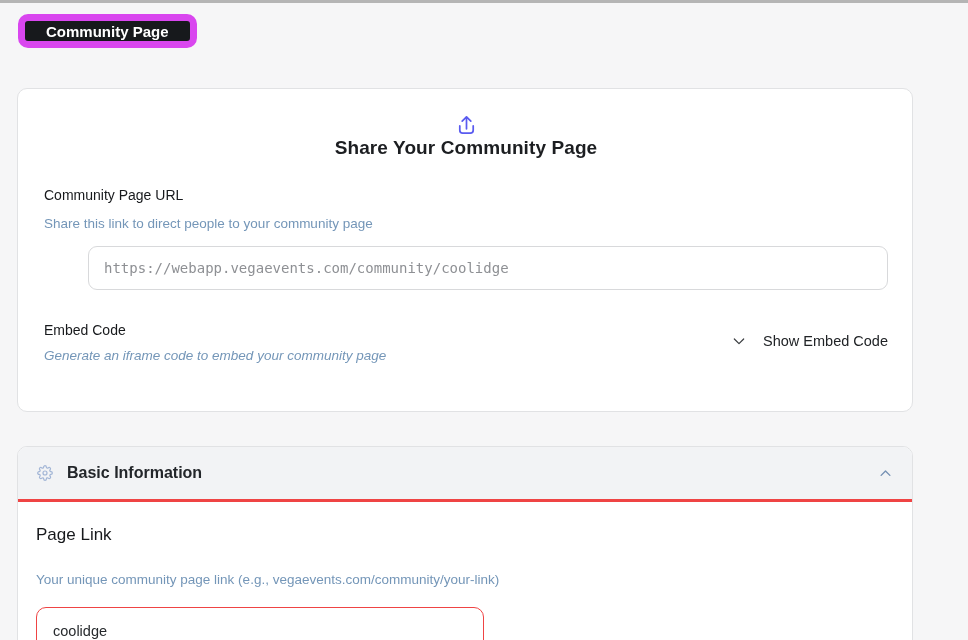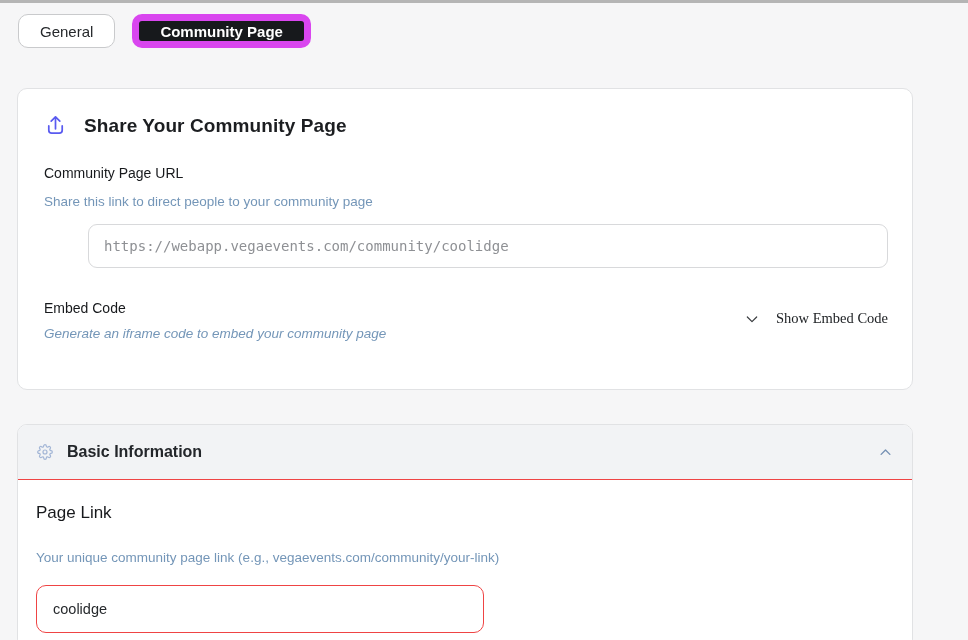--- a/index.html
+++ b/index.html
@@ -52,21 +52,21 @@
     border-radius: 10px;
   }
   .share-card {
     margin-top: 40px;
     padding: 25px 24px 48px 26px;
   }
 
   .card-title-row {
     display: flex;
     align-items: center;
-    gap: 17px;
+    flex-direction: column;
   }
   .card-title-row h2 {
     font-size: 19px;
     font-weight: 700;
     color: #1c1e21;
     letter-spacing: .1px;
   }
   .icon { display: inline-flex; align-items: center; justify-content: center; }
 
   .field-label {
@@ -124,38 +124,38 @@
     align-items: center;
   }
   .embed-left .field-label { margin-top: 4px; }
   .embed-left .field-helper { margin-top: 10px; font-style: italic; }
   .show-embed-btn {
     background: none;
     border: none;
     display: flex;
     align-items: center;
     gap: 16px;
-    font-family: Liberation Serif, serif;
+    font-family: Liberation Sans, sans-serif;
     font-size: 14.5px;
     font-weight: 500;
     color: #202326;
     cursor: pointer;
     padding: 0;
   }
 
   
   .basic-card {
     margin-top: 34px;
     padding: 0;
     overflow: hidden;
   }
   .basic-header {
     height: 55px;
     background: #f2f3f5;
-    border-bottom: 1px solid #ef4444;
+    border-bottom: 3px solid #ef4444;
     display: flex;
     align-items: center;
     gap: 10px;
     padding: 0 19px 0 19px;
     cursor: pointer;
   }
   .basic-header h3 {
     font-size: 16px;
     font-weight: 700;
     color: #23262a;
@@ -183,21 +183,20 @@
     outline: none;
     display: block;
   }
 </style>
 </head>
 <body>
 
 <div class="page">
 
   <div class="tabs">
-    <button class="tab tab-inactive">General</button>
     <button class="tab tab-active">Community Page</button>
   </div>
 
   <section class="card share-card">
     <div class="card-title-row">
       <span class="icon">
         <svg width="23" height="23" viewBox="0 0 24 24" fill="none" stroke="#5a5bf0" stroke-width="1.8" stroke-linecap="round" stroke-linejoin="round">
           <path d="M12 15.5V3.5"></path>
           <path d="M7.5 7.5 L12 3 L16.5 7.5"></path>
           <path d="M5 12.5v4.5a3 3 0 0 0 3 3h8a3 3 0 0 0 3-3v-4.5"></path>

